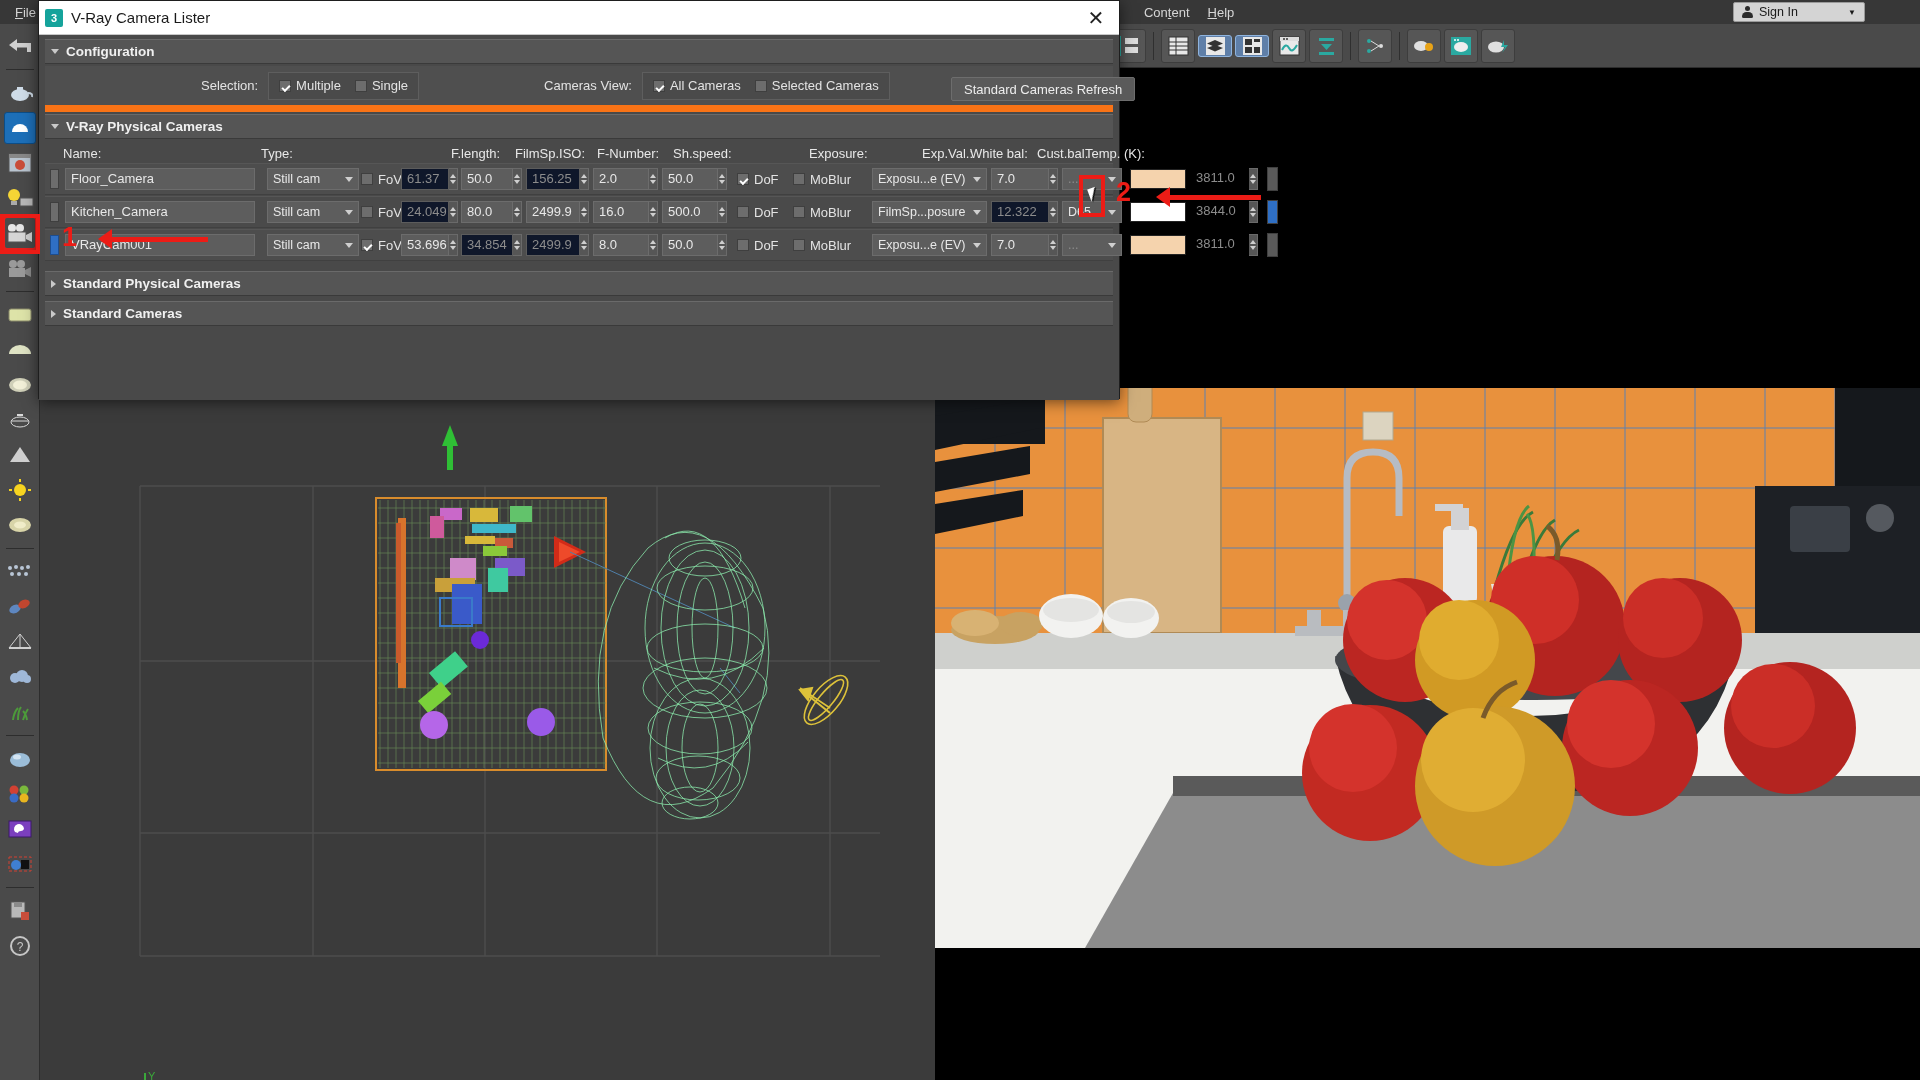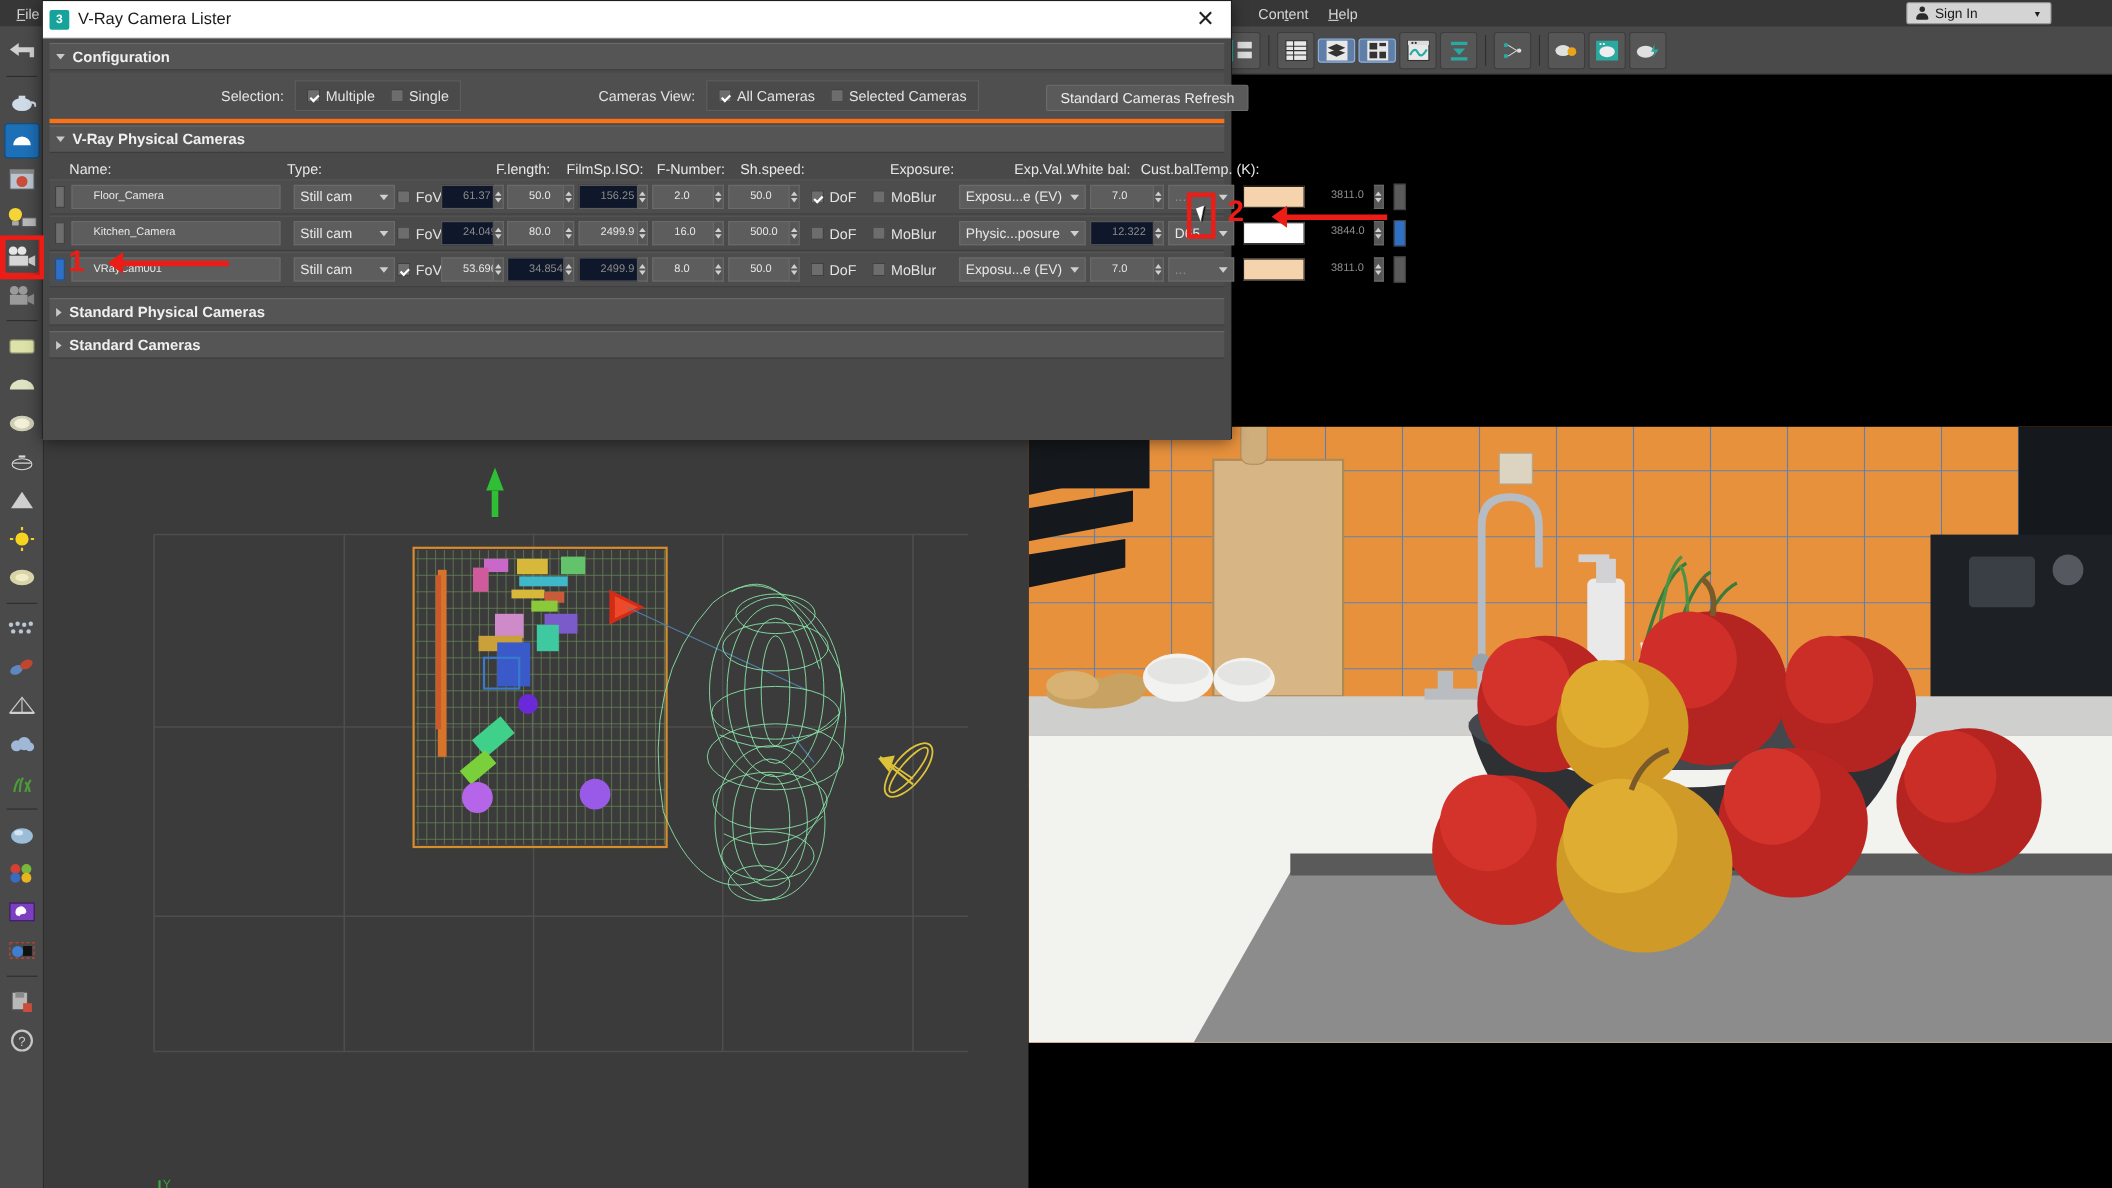--- a/index.html
+++ b/index.html
@@ -103,21 +103,21 @@
     background:#555;border-top:1px solid #6a6a6a;border-bottom:1px solid #3a3a3a;
     height:25px;display:flex;align-items:center;gap:7px;padding-left:6px;
     color:#f0f0f0;font-size:13.5px;font-weight:bold;margin-bottom:2px;
   }
   .tri{width:0;height:0;display:inline-block;}
   .tri.down{border-left:4px solid transparent;border-right:4px solid transparent;border-top:5px solid #c9c9c9;}
   .tri.right{border-top:4px solid transparent;border-bottom:4px solid transparent;border-left:5px solid #c9c9c9;}
 
   .config-row{
     height:46px;background:#4f4f4f;display:flex;align-items:center;
-    border-bottom:4px solid #f97316;padding-left:6px;position:relative;
+    border-bottom:7px solid #f97316;padding-left:6px;position:relative;
   }
   .lbl{color:#e3e3e3;font-size:13px;white-space:nowrap;}
   .chk-group{
     border:1px solid #5e5e5e;background:#4a4a4a;height:28px;display:flex;align-items:center;
     gap:14px;padding:0 10px;margin-left:10px;
   }
   .chk{display:flex;align-items:center;gap:5px;color:#e3e3e3;font-size:13px;white-space:nowrap;}
   .box{
     width:12px;height:12px;background:#6d6d6d;border:1px solid #3f3f3f;
     display:inline-block;position:relative;flex:none;
@@ -139,22 +139,22 @@
   .tbl-head span{position:absolute;bottom:2px;white-space:nowrap;}
 
   .row{
     height:32px;background:#4d4d4d;margin-bottom:1px;display:flex;align-items:center;
     padding-left:5px;position:relative;border-top:1px solid #565656;border-bottom:1px solid #404040;
   }
   .row.alt{background:#4a4a4a;}
   .selbar{width:9px;height:20px;background:#6d6d6d;border:1px solid #3f3f3f;flex:none;margin-right:4px;}
   .selbar.active{background:#2f6fc4;border-color:#1d4d8e;}
   .inp{
-    background:#5d5d5d;border:1px solid #6c6c6c;color:#e8e8e8;font-size:10px;
-    height:22px;line-height:20px;padding:0 19px;overflow:hidden;white-space:nowrap;
+    background:#5d5d5d;border:1px solid #6c6c6c;color:#e8e8e8;font-size:13px;
+    height:22px;line-height:20px;padding:0 5px;overflow:hidden;white-space:nowrap;
   }
   .inp.dim{color:#8c8c8c;background:#0f172a;border-color:#5c5c5c;}
   .sel{
     background:#5d5d5d;border:1px solid #6c6c6c;color:#e8e8e8;font-size:12.5px;
     height:22px;line-height:20px;padding:0 5px;position:relative;white-space:nowrap;overflow:hidden;
   }
   .sel .dd{position:absolute;right:5px;top:8px;border-left:4px solid transparent;border-right:4px solid transparent;border-top:5px solid #cfcfcf;}
   .spin{
     width:9px;height:22px;flex:none;display:flex;flex-direction:column;justify-content:center;
     align-items:center;gap:2px;background:#565656;border:1px solid #6a6a6a;border-left:none;
@@ -883,21 +883,21 @@
             <i class="d"></i>
           </span>
         <label class="chk" style="position:absolute;left:692px">
             <span class="box"></span>
             <span>DoF</span>
           </label>
         <label class="chk" style="position:absolute;left:748px">
             <span class="box"></span>
             <span>MoBlur</span>
           </label>
-        <span class="sel" style="position:absolute;left:827px;width:115px"><span>Physic...posure</span><i class="dd"></i></span>
+        <span class="sel" style="position:absolute;left:827px;width:115px"><span>FilmSp...posure</span><i class="dd"></i></span>
         <span class="inp dim" style="position:absolute;left:946px;width:58px">12.322</span>
         <span class="spin" style="position:absolute;left:1004px">
             <i class="u"></i>
             <i class="d"></i>
           </span>
         <span class="sel" style="position:absolute;left:1017px;width:60px"><span>D65</span><i class="dd"></i></span>
         <span class="swatch" style="position:absolute;left:1085px;width:56px;background:#ffffff"></span>
         <span class="inp dim" style="position:absolute;left:1146px;width:58px;border:none;background:transparent">3844.0</span>
         <span class="spin" style="position:absolute;left:1204px">
             <i class="u"></i>

